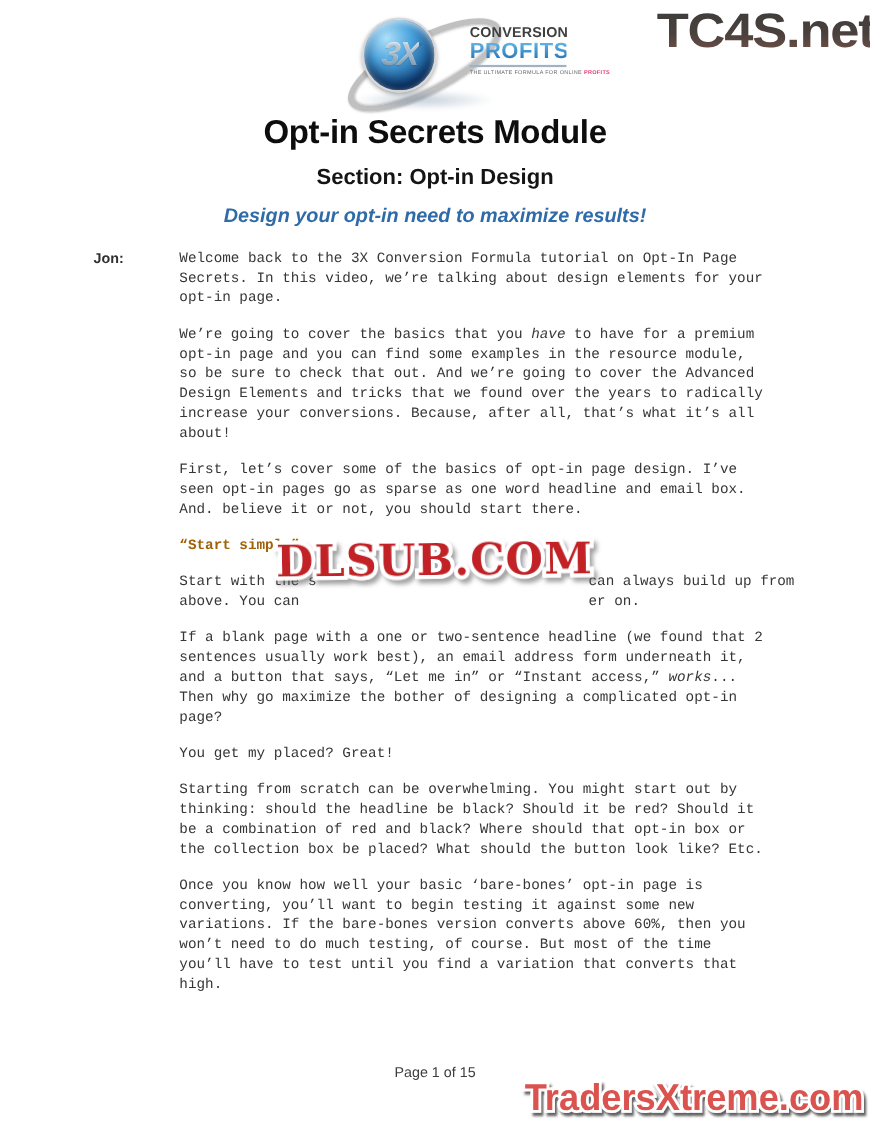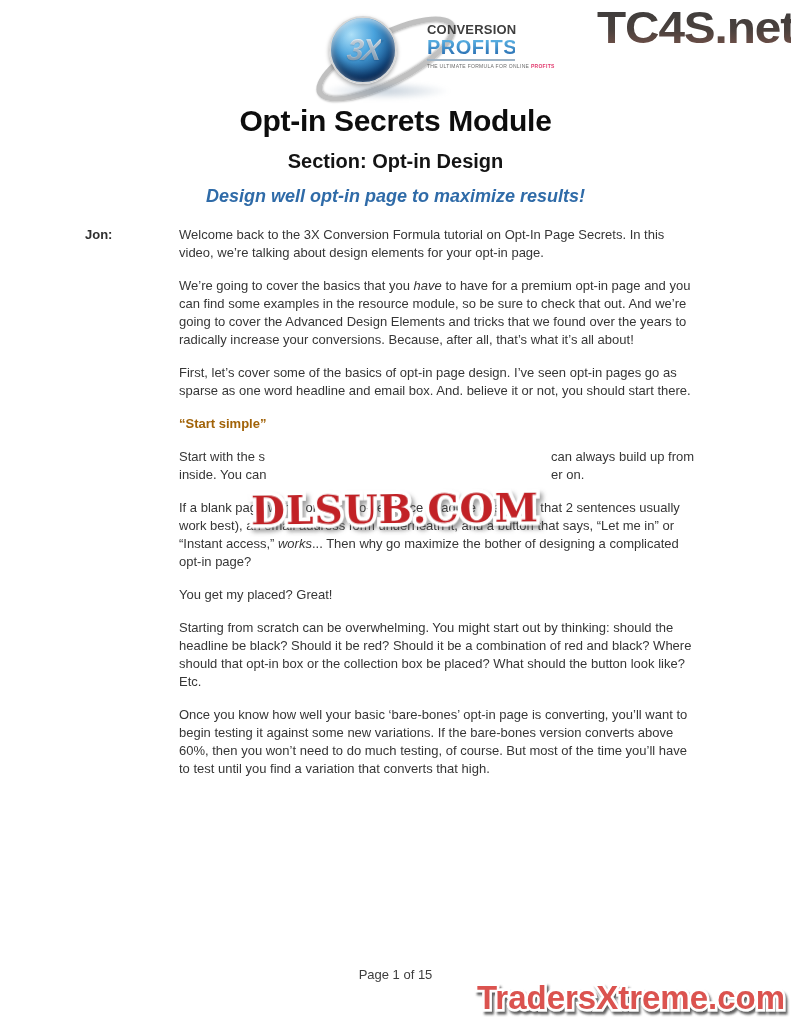--- a/index.html
+++ b/index.html
@@ -60,21 +60,21 @@
     font-size:30px;font-weight:700;color:#0d0d0d;letter-spacing:-.3px;}
   .section{position:absolute;left:0;top:150px;width:100%;text-align:center;
     font-size:20px;font-weight:700;color:#141414;}
   .subtitle{position:absolute;left:0;top:186px;width:100%;text-align:center;
     font-size:18px;font-weight:700;font-style:italic;color:#2f6ba8;}
 
   
   .transcript{position:absolute;left:85px;top:226px;width:620px;display:flex;}
   .speaker{width:78px;flex:0 0 78px;font-size:13px;font-weight:700;line-height:18px;color:#2f2f2f;}
   .paras{width:537px;flex:0 0 537px;font-size:13px;line-height:18px;color:#363636;}
-  .para{margin:0 0 15px 16px;}
+  .para{margin:0 0 15px 0;font-family:Liberation Mono, monospace;}
   .para.heading{font-weight:700;color:#a16207;}
   .para em{font-style:italic;}
   .masked-line{position:relative;height:18px;white-space:nowrap;}
   .frag-right{position:absolute;left:372px;top:0;}
 
   
   .footer-page{position:absolute;left:0;top:967px;width:100%;text-align:center;
     font-size:13px;color:#3d3d3d;}
 </style>
 </head>
@@ -103,32 +103,32 @@
           <stop offset="0.55" stop-color="#4a413d"></stop>
           <stop offset="1" stop-color="#7d554c"></stop>
         </linearGradient>
       </defs>
       <text x="2" y="43" font-family="Liberation Sans, sans-serif" font-weight="bold" font-size="44" letter-spacing="-1" fill="url(#tcgrad)" textLength="198" lengthAdjust="spacingAndGlyphs">TC4S.net</text>
     </svg>
   </div>
 
   <div class="title">Opt-in Secrets Module</div>
   <div class="section">Section: Opt-in Design</div>
-  <div class="subtitle">Design well opt-in page to maximize results!</div>
+  <div class="subtitle">Design your opt-in need to maximize results!</div>
 
   <div class="transcript">
     <div class="speaker">Jon:</div>
     <div class="paras">
         <div class="para"><span>Welcome back to the 3X Conversion Formula tutorial on Opt-In Page Secrets. In this video, we’re talking about design elements for your opt-in page.</span></div>
         <div class="para"><span>We’re going to cover the basics that you </span><em>have</em><span> to have for a premium opt-in page and you can find some examples in the resource module, so be sure to check that out. And we’re going to cover the Advanced Design Elements and tricks that we found over the years to radically increase your conversions. Because, after all, that’s what it’s all about!</span></div>
         <div class="para"><span>First, let’s cover some of the basics of opt-in page design. I’ve seen opt-in pages go as sparse as one word headline and email box. And. believe it or not, you should start there.</span></div>
         <div class="para heading"><span> “Start simple”</span></div>
         <div class="para">
           <div class="masked-line"><span>Start with the s</span><span class="frag-right">can always build up from</span></div>
-          <div class="masked-line"><span>inside. You can</span><span class="frag-right">er on.</span></div>
+          <div class="masked-line"><span>above. You can</span><span class="frag-right">er on.</span></div>
         </div>
         <div class="para"><span>If a blank page with a one or two-sentence headline (we found that 2 sentences usually work best), an email address form underneath it, and a button that says, “Let me in” or “Instant access,” </span><em>works</em><span>... Then why go maximize the bother of designing a complicated opt-in page?</span></div>
         <div class="para"><span>You get my placed? Great!</span></div>
         <div class="para"><span>Starting from scratch can be overwhelming. You might start out by thinking: should the headline be black? Should it be red? Should it be a combination of red and black? Where should that opt-in box or the collection box be placed? What should the button look like? Etc.</span></div>
         <div class="para"><span>Once you know how well your basic ‘bare-bones’ opt-in page is converting, you’ll want to begin testing it against some new variations. If the bare-bones version converts above 60%, then you won’t need to do much testing, of course. But most of the time you’ll have to test until you find a variation that converts that high.</span></div>
       </div>
   </div>
 
   <div class="wm-center">
     <svg width="310" height="58" viewBox="0 0 310 58">

